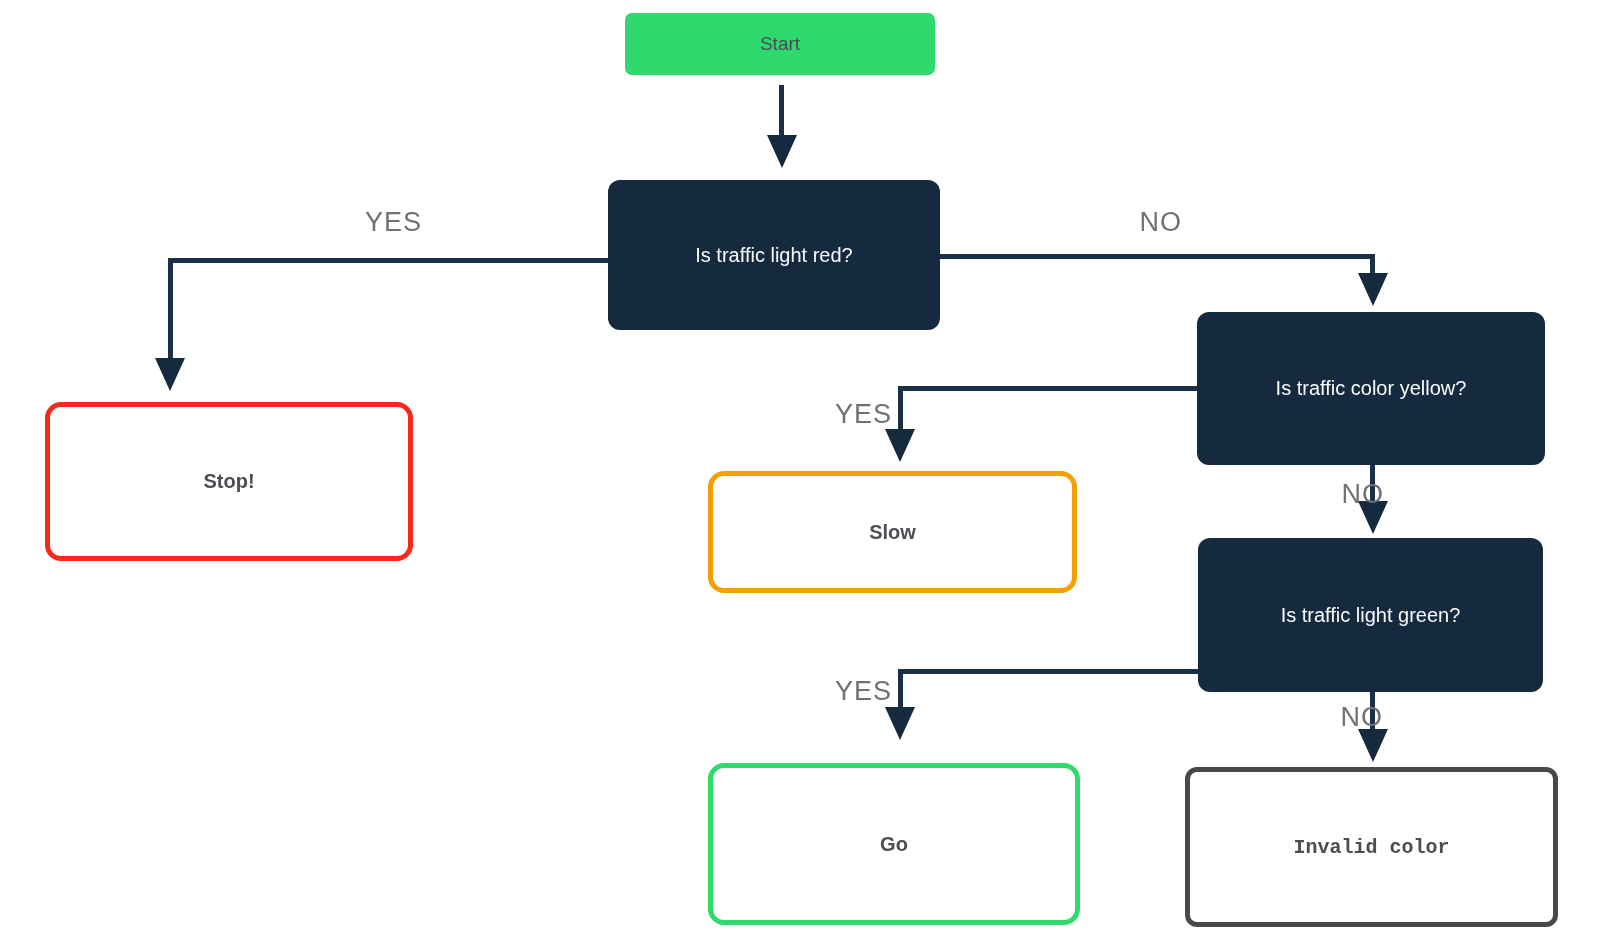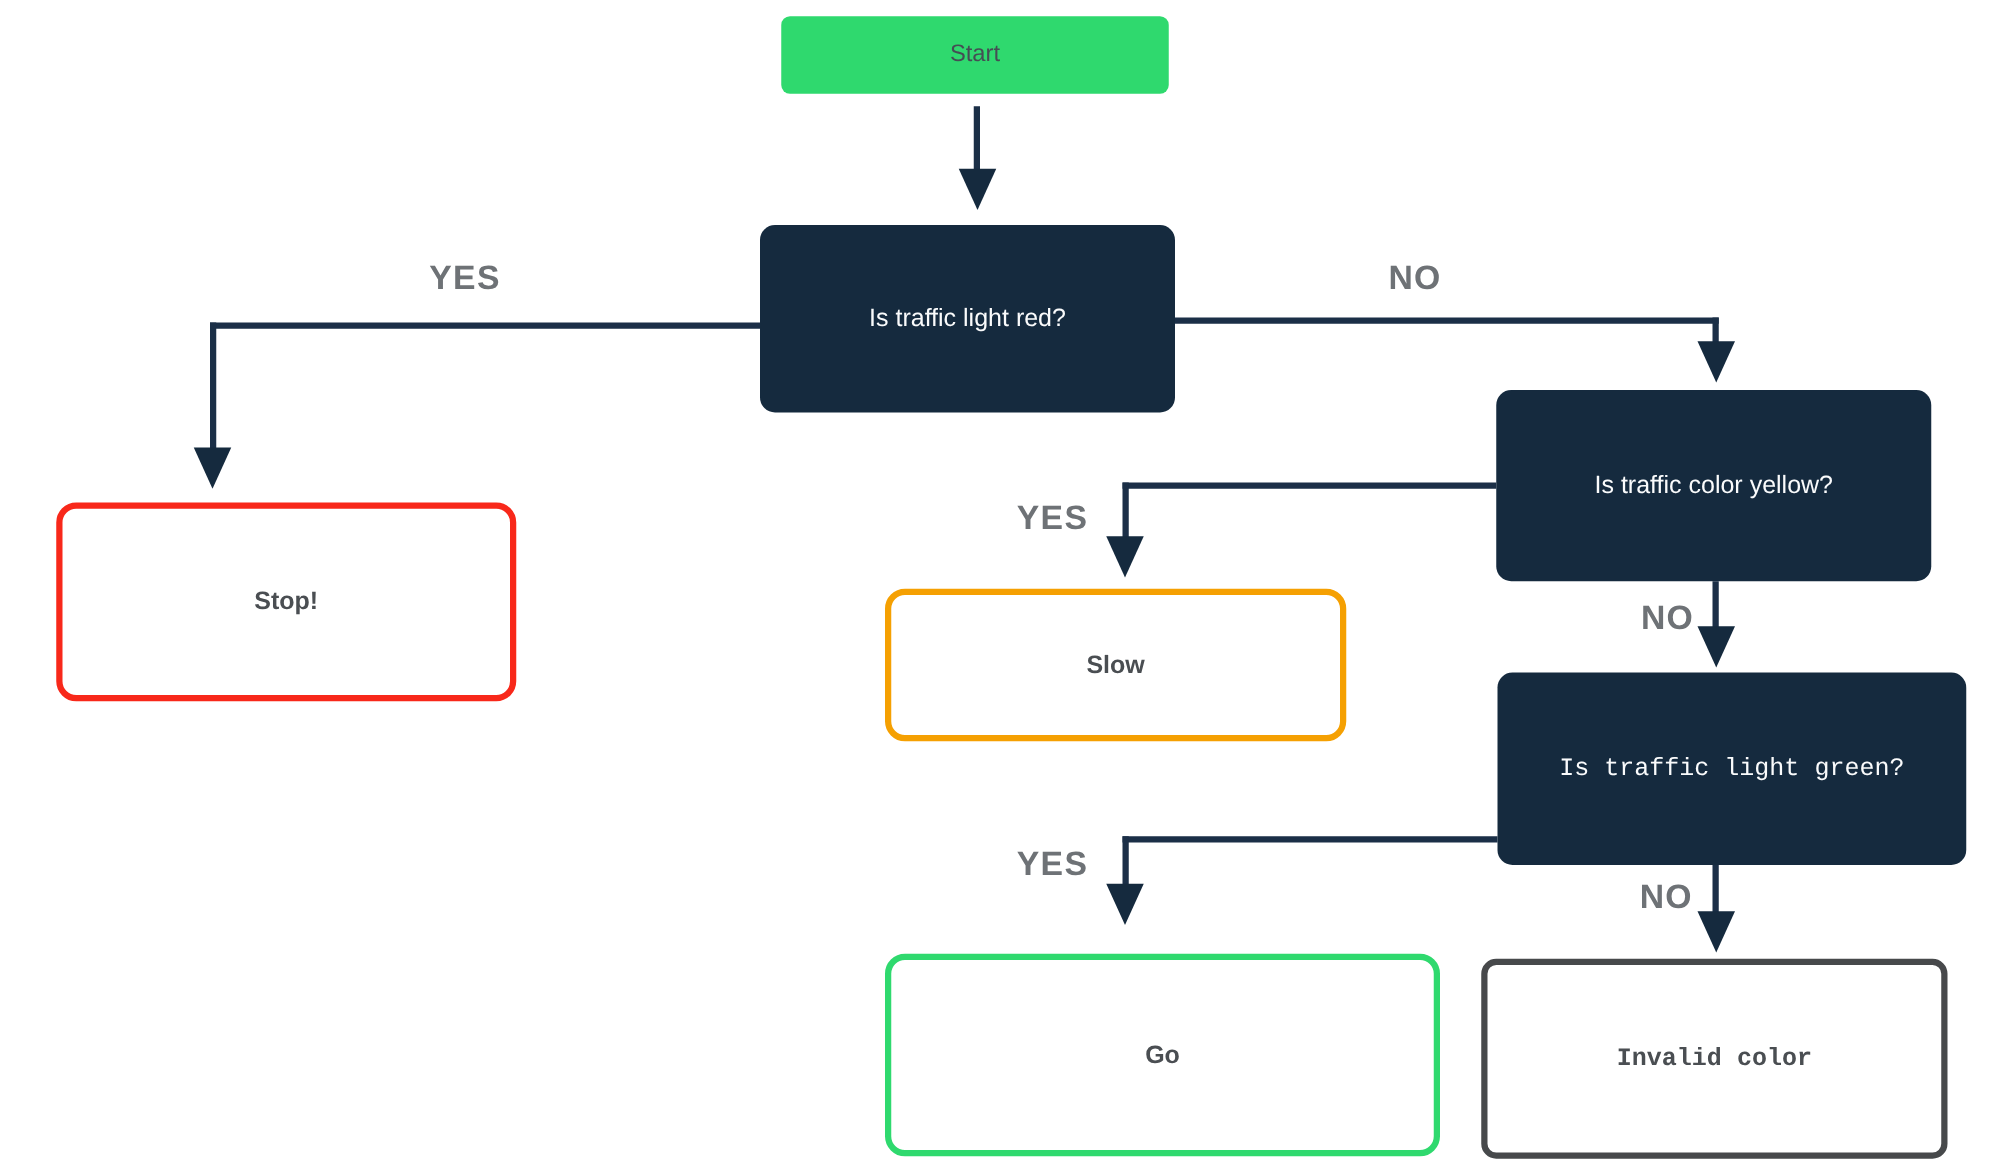--- a/index.html
+++ b/index.html
@@ -30,56 +30,56 @@
   }
   .decision {
     background: #152A3E;
     color: #FAFBFC;
     font-size: 20px;
     font-weight: 400;
     border-radius: 12px;
   }
   .node-q-red    { left: 608px;  top: 180px; width: 332px; height: 150px; }
   .node-q-yellow { left: 1197px; top: 312px; width: 348px; height: 153px; }
-  .node-q-green  { left: 1198px; top: 538px; width: 375px; height: 154px; font-family: Liberation Mono, monospace; }
+  .node-q-green  { left: 1198px; top: 538px; width: 345px; height: 154px; }
   .outcome {
     background: #ffffff;
     color: #4A4E52;
     font-size: 20px;
     font-weight: 700;
     border-radius: 16px;
     border: 5px solid #444;
   }
   .node-stop    { left: 45px;   top: 402px; width: 368px; height: 159px; border-color: #F8281A; }
   .node-slow    { left: 708px;  top: 471px; width: 369px; height: 122px; border-color: #F5A002; }
-  .node-go      { left: 708px;  top: 763px; width: 444px; height: 162px; border-color: #2FD96E; }
+  .node-go      { left: 708px;  top: 763px; width: 372px; height: 162px; border-color: #2FD96E; }
   .node-invalid { left: 1185px; top: 767px; width: 373px; height: 160px; border-color: #47494B; border-radius: 12px; font-family: Liberation Mono, monospace; }
 
   .line {
     position: absolute;
     background: #1B2F47;
   }
   .line.h { height: 5px; }
   .line.v { width: 5px; }
 
   .arrowhead {
     position: absolute;
     width: 0; height: 0;
     border-left: 15px solid transparent;
     border-right: 15px solid transparent;
     border-top: 33px solid #152A3E;
   }
 
   .edge-label {
     position: absolute;
     width: 100px;
-    text-align: center;
+    text-align: right;
     color: #6E7276;
     font-size: 27px;
-    font-weight: 700;
+    font-weight: 400;
     letter-spacing: 1px;
   }
 </style>
 </head>
 <body>
 
 <div class="canvas">
 
   <div class="line v" style="left:779px; top:85px; height:53px;"></div>
   <div class="arrowhead" style="left:767px; top:135px;"></div>

